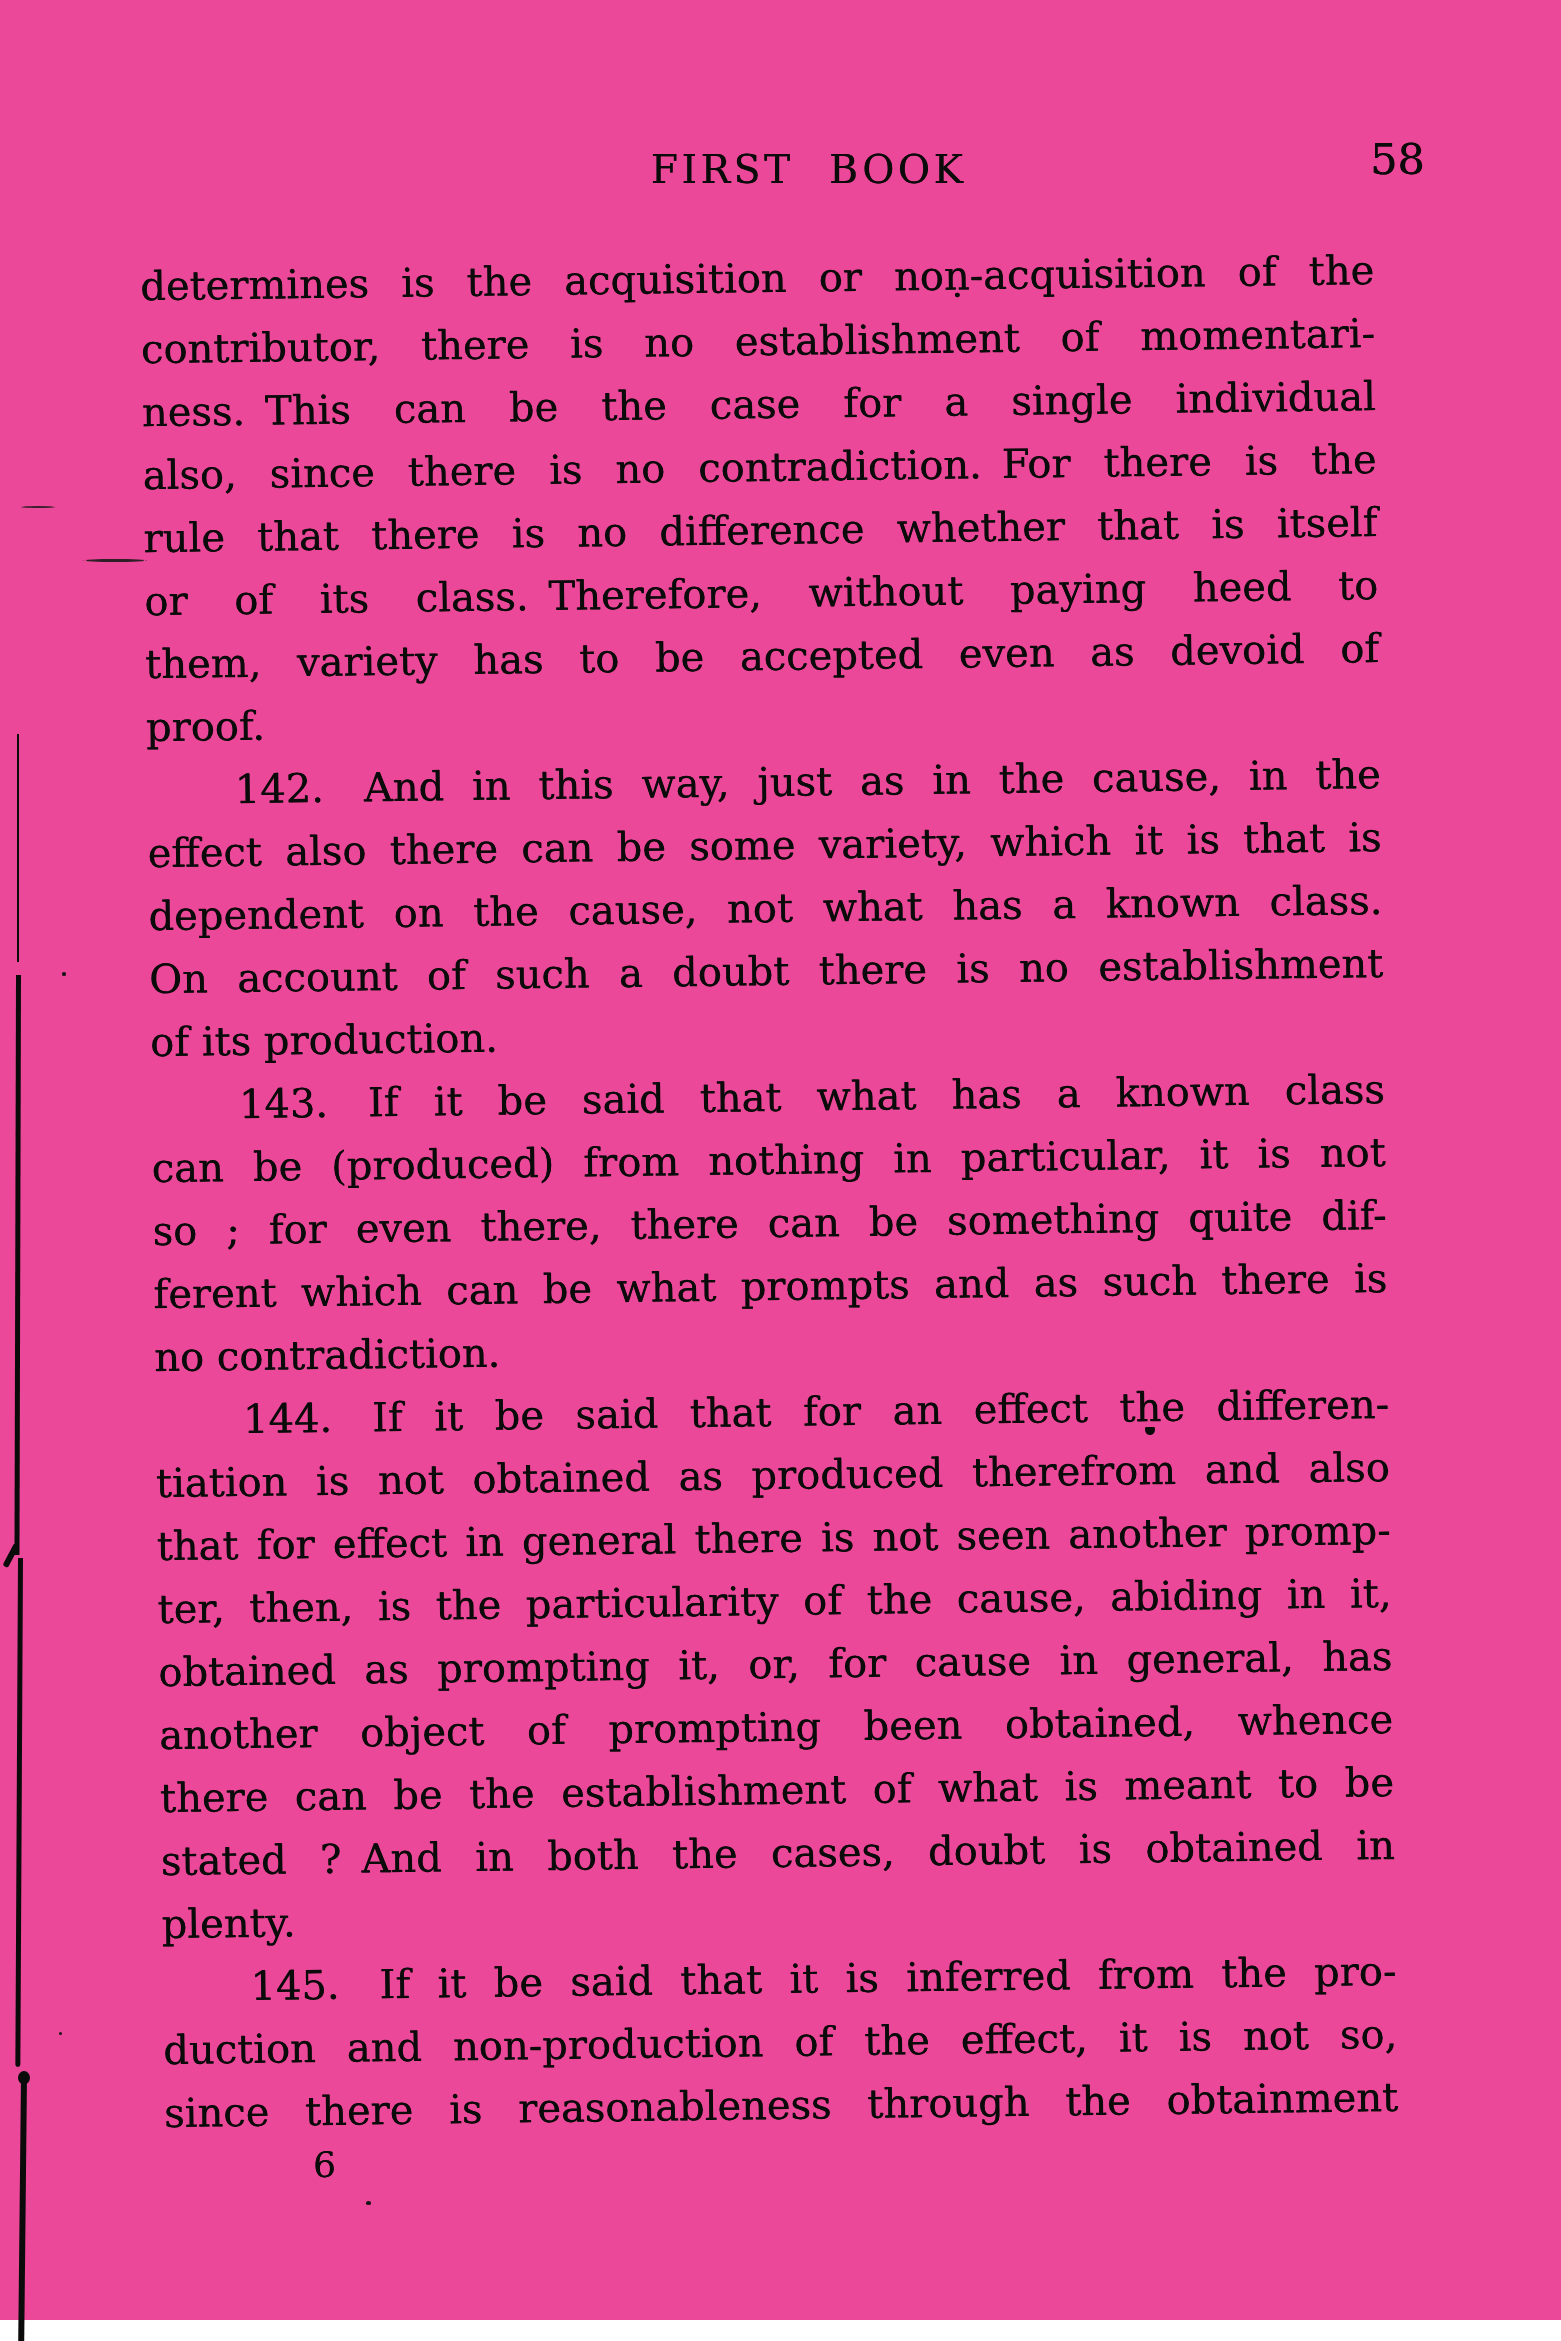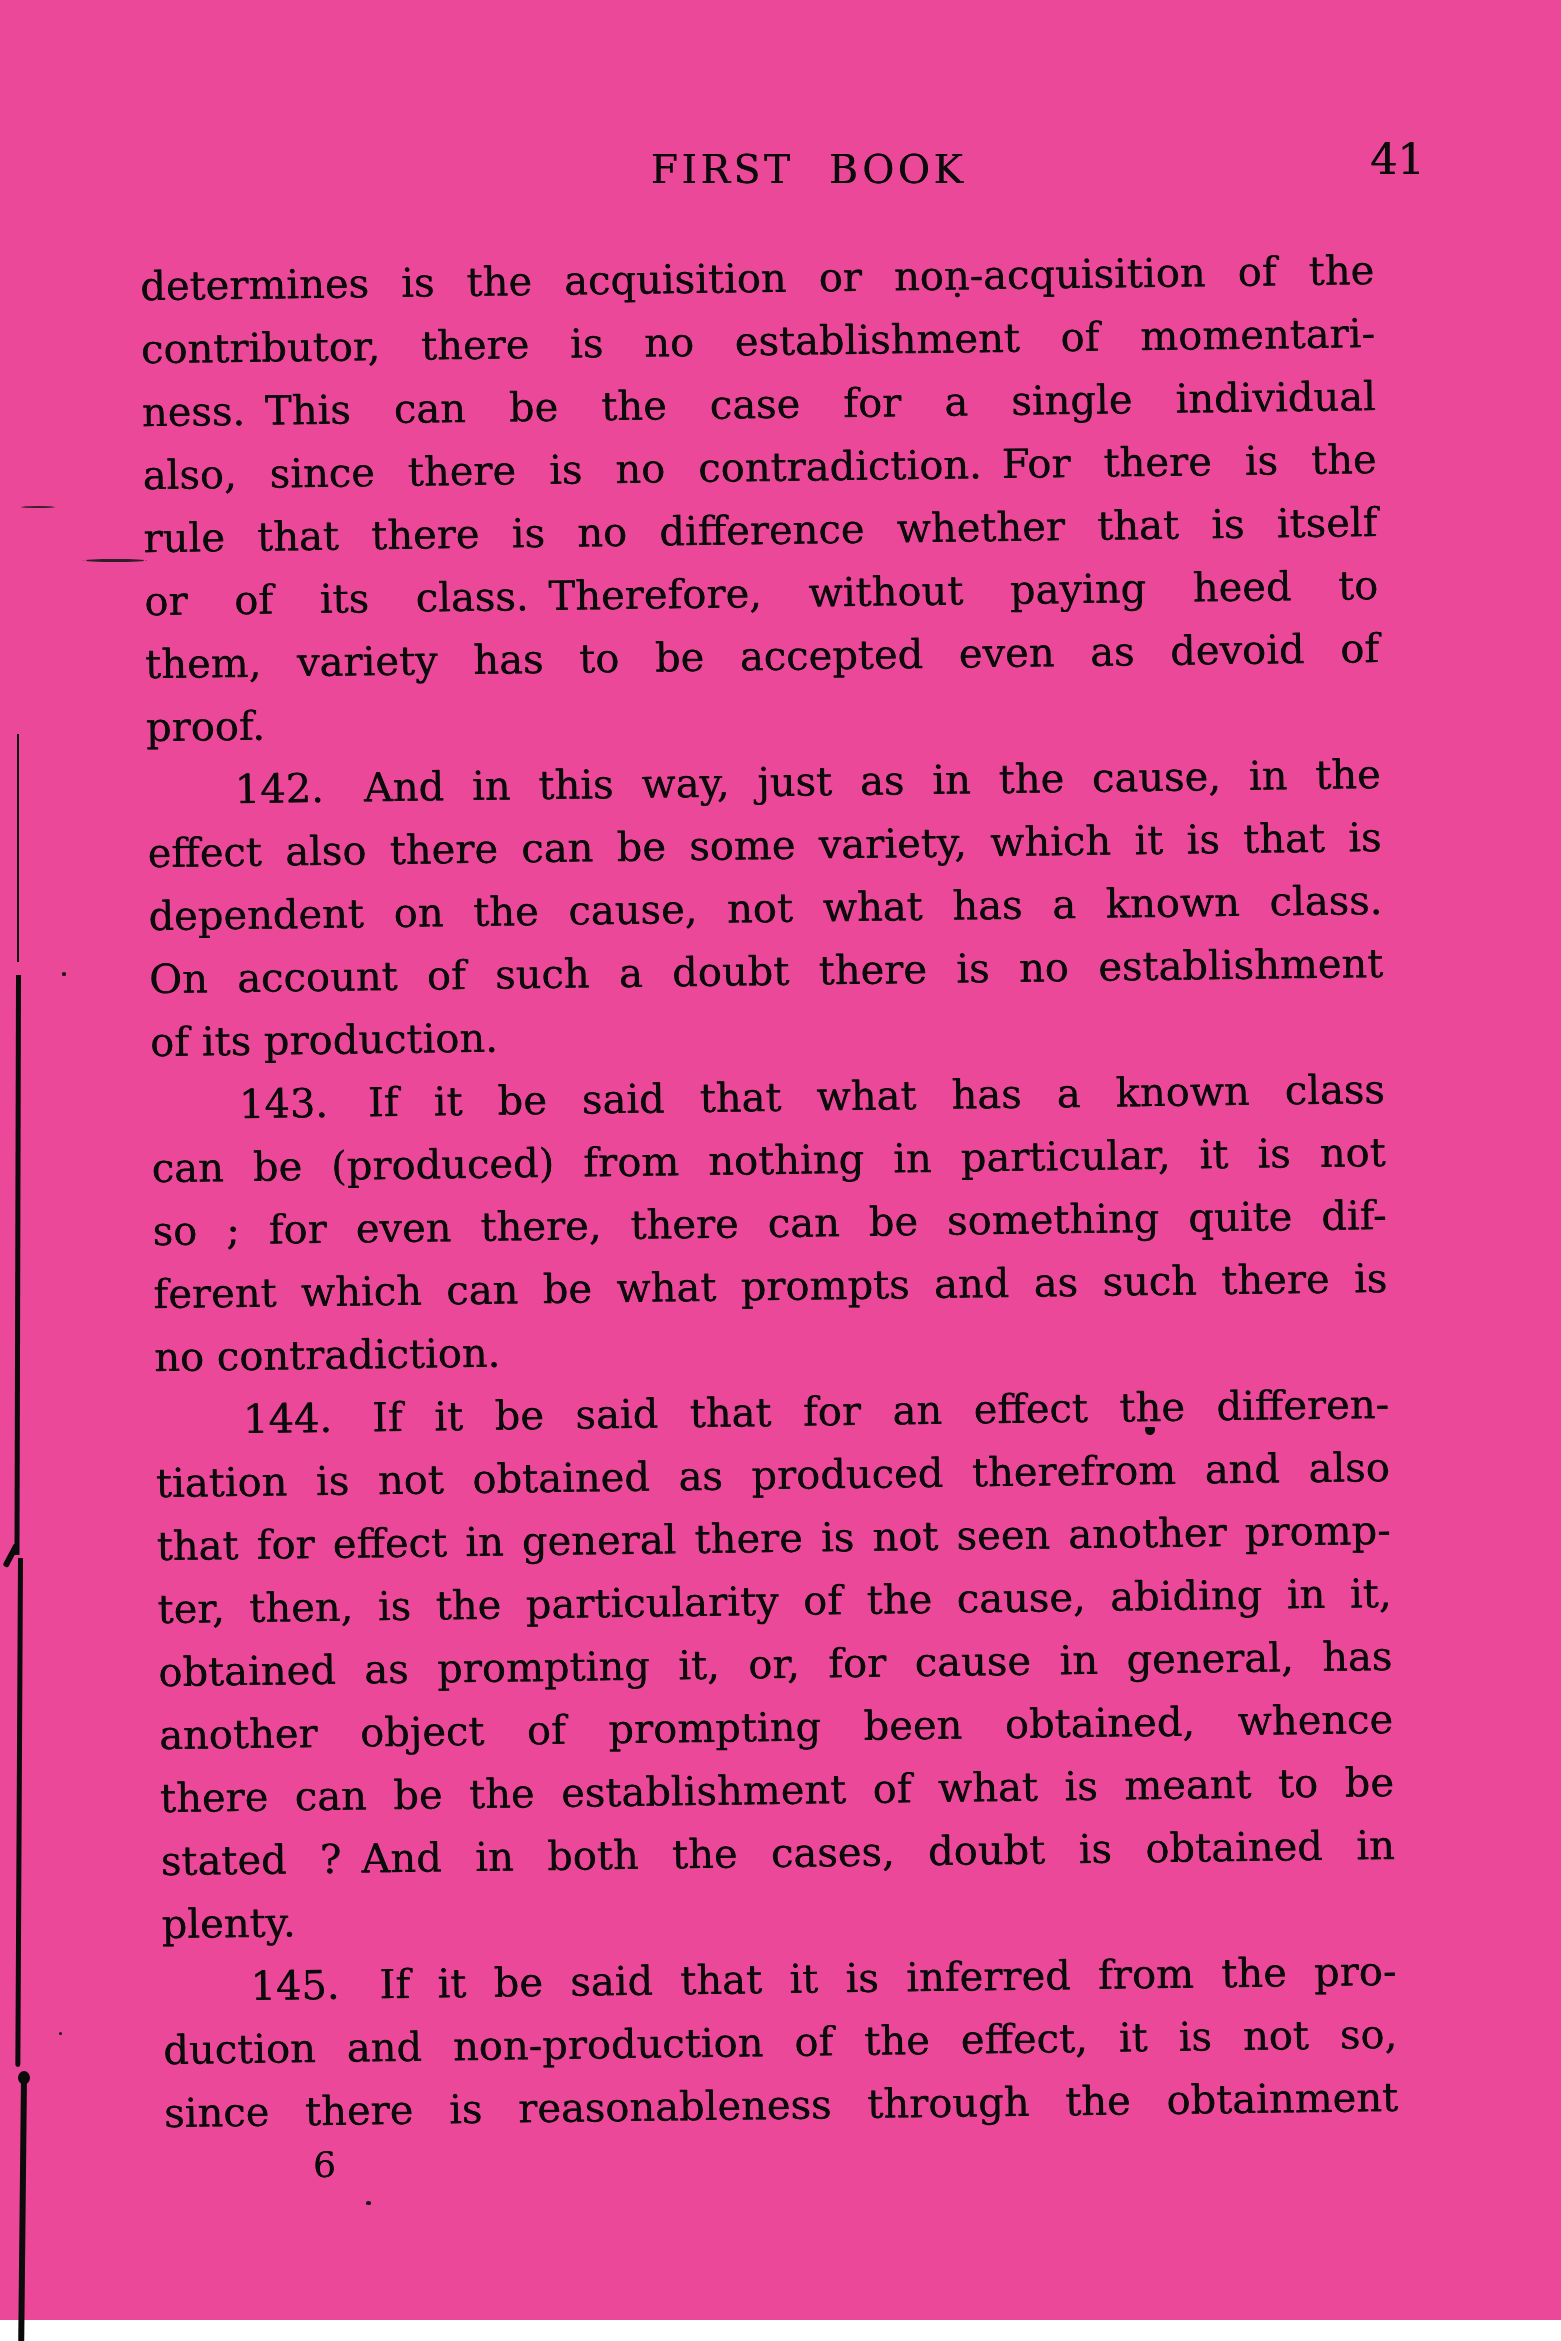--- a/index.html
+++ b/index.html
@@ -67,21 +67,21 @@
   .dash-row{position:absolute;border-top:3px dashed #1a1a1a;background:none;}
   .dash-a{left:21px;top:506px;width:34px;border-top-width:2.2px;opacity:.85;}
   .dash-b{left:83px;top:559px;width:64px;opacity:.9;}
 </style>
 </head>
 <body>
 
 <div class="page">
 
   <div class="header-title">FIRST BOOK</div>
-  <div class="page-number">41</div>
+  <div class="page-number">58</div>
 
   <div class="text-block">
 
     <div class="para">
       <div class="line">determines is the acquisition or noṇ-acquisition of the</div>
       <div class="line">contributor, there is no establishment of momentari-</div>
       <div class="line">ness. This can be the case for a single individual</div>
       <div class="line">also, since there is no contradiction. For there is the</div>
       <div class="line">rule that there is no difference whether that is itself</div>
       <div class="line">or of its class. Therefore, without paying heed to</div>

